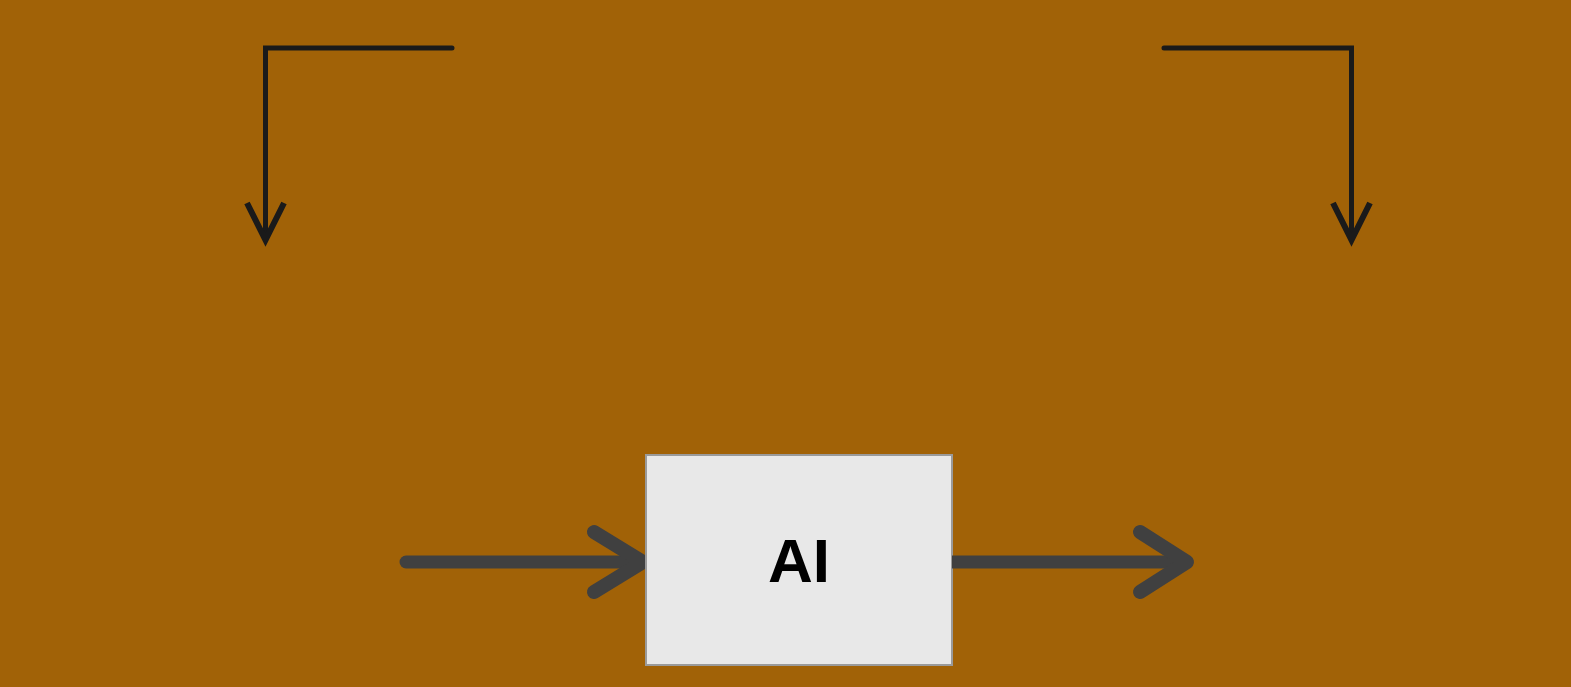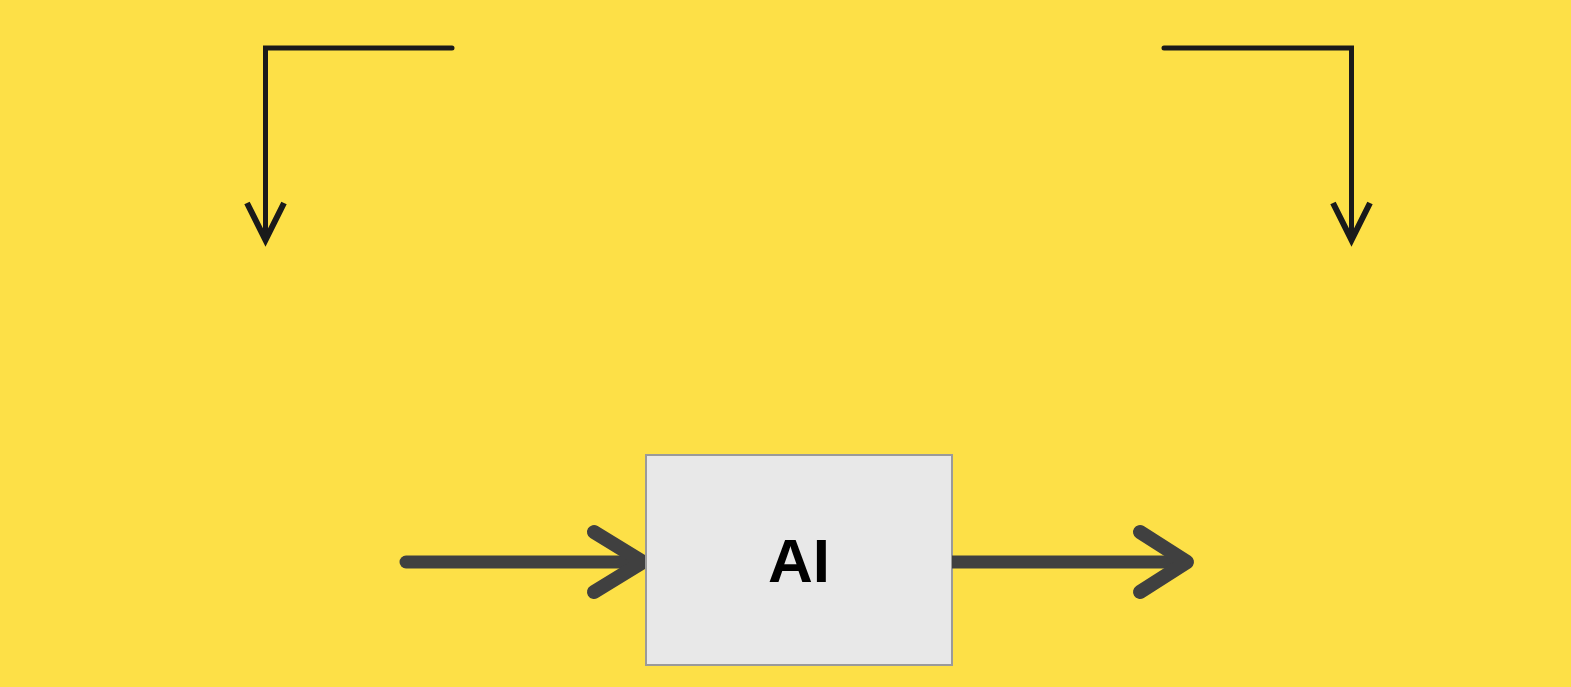--- a/index.html
+++ b/index.html
@@ -7,21 +7,21 @@
     padding: 0;
     background: #000000;
   }
   body {
     font-family: "Liberation Sans", sans-serif;
   }
   #canvas {
     position: relative;
     width: 1571px;
     height: 687px;
-    background: #fde047;
+    background: #a16207;
     overflow: hidden;
   }
   #diagram-svg {
     position: absolute;
     left: 0;
     top: 0;
     width: 1571px;
     height: 687px;
     display: block;
   }

